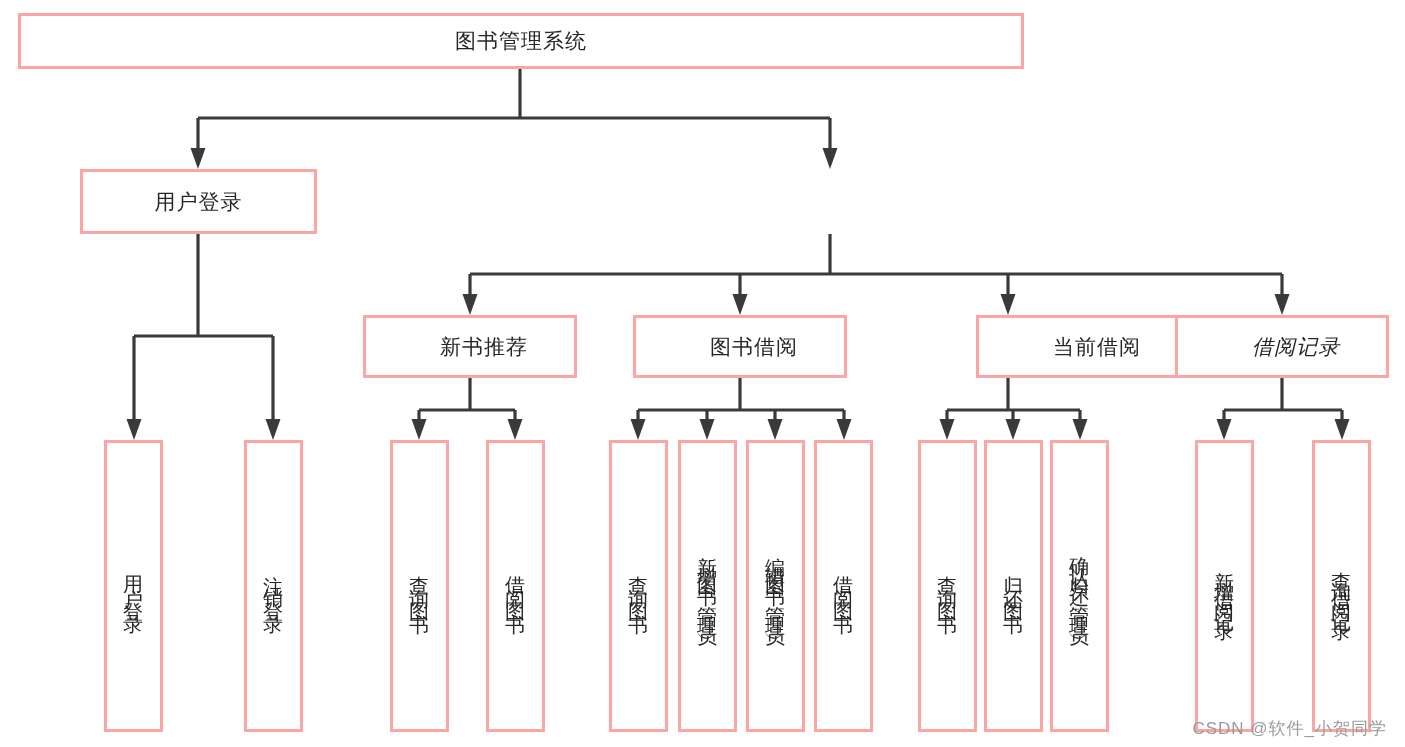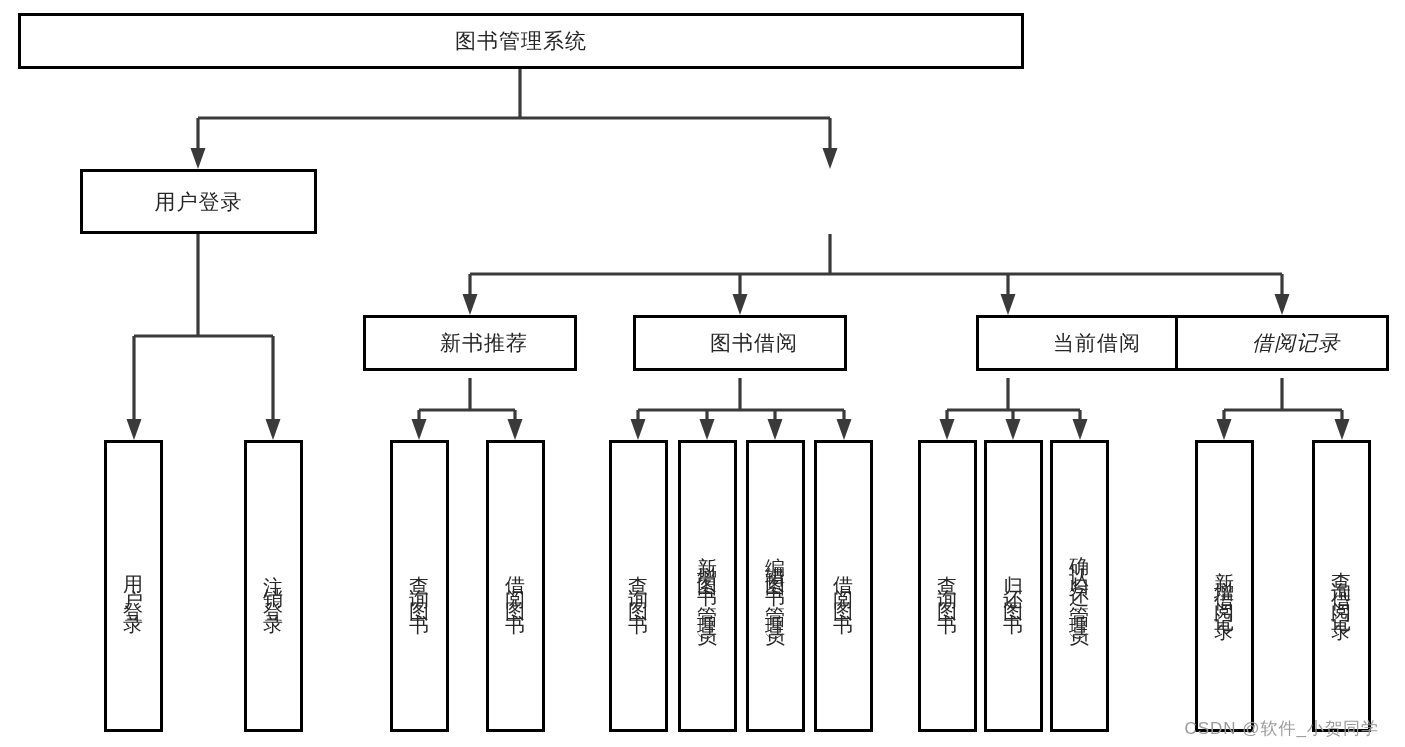--- a/index.html
+++ b/index.html
@@ -15,35 +15,35 @@
   #connectors {
     position: absolute;
     left: 0; top: 0;
     width: 1405px; height: 747px;
     z-index: 0;
   }
   .box {
     position: absolute;
     box-sizing: border-box;
     background: #ffffff;
-    border: 3px solid #000000;
+    border: 3px solid #fca5a5;
     display: flex;
     align-items: center;
     justify-content: center;
     z-index: 1;
   }
   .hlabel {
     font-size: 21px;
     letter-spacing: 1px;
     white-space: nowrap;
   }
   .root  { left: 18px;  top: 13px;  width: 1006px; height: 56px; }
   .lvl2a { left: 80px;  top: 169px; width: 237px;  height: 65px; }
   .lvl2b { left: 712px; top: 169px; width: 236px;  height: 65px; }
-  .lvl3  { top: 315px; width: 214px; height: 56px; padding-left: 28px; }
+  .lvl3  { top: 315px; width: 214px; height: 63px; padding-left: 28px; }
   .l3a { left: 363px; }
   .l3b { left: 633px; }
   .l3c { left: 940px; margin-left: 36px; }
   .l3d { left: 1175px; font-style: italic; }
   .leaf { top: 440px; width: 59px; height: 292px; }
   .vtext {
     writing-mode: vertical-rl;
     text-orientation: mixed;
     font-size: 20px;
     line-height: 1;
@@ -59,21 +59,21 @@
   .f6  { left: 678px; }
   .f7  { left: 746px; }
   .f8  { left: 814px; }
   .f9  { left: 918px; }
   .f10 { left: 984px; }
   .f11 { left: 1050px; }
   .f12 { left: 1195px; }
   .f13 { left: 1312px; }
   #watermark {
     position: absolute;
-    right: 26px;
+    right: 18px;
     top: 717px;
     z-index: 2;
     font-size: 17px;
     color: #9a9a9a;
     letter-spacing: 1px;
     white-space: nowrap;
   }
 </style>
 </head>
 <body>

